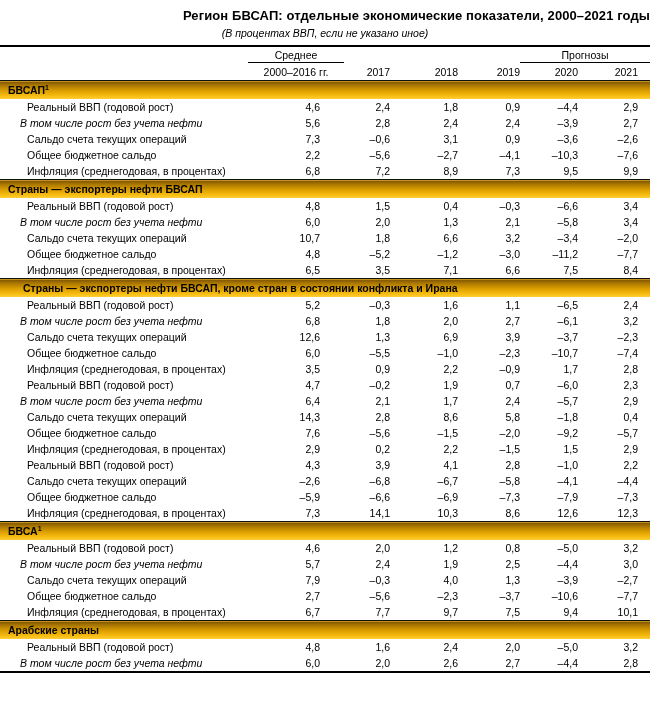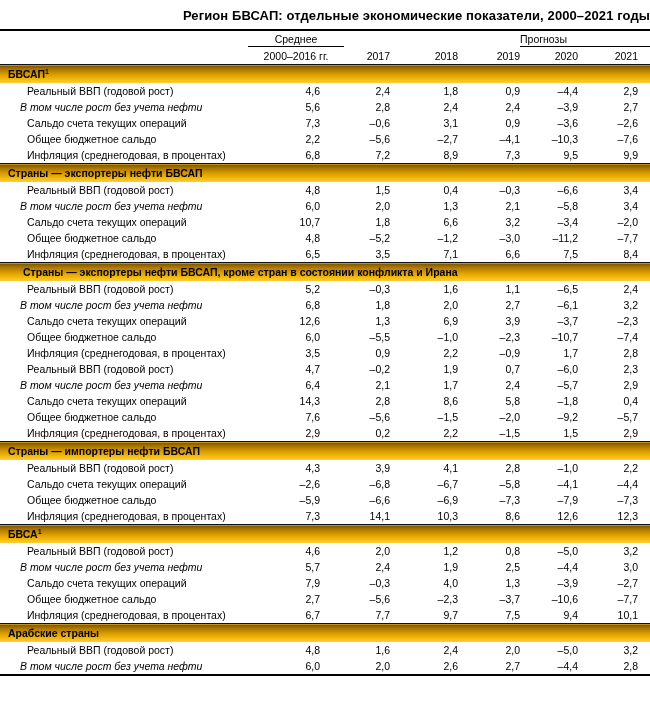--- a/index.html
+++ b/index.html
@@ -41,20 +41,21 @@
   tr.h2 td { height: 15px; padding-bottom: 2px; }
   .avg {
     width: 96px;
     margin-left: auto; margin-right: -20px;
     text-align: center;
     white-space: nowrap;
   }
   tr.h1 .avg { border-bottom: 1px solid #000; padding-bottom: 1px; }
   .fc {
     border-bottom: 1px solid #000;
+    text-align: center;
     padding-bottom: 1px;
   }
   td.num { text-align: right; padding: 0; white-space: nowrap; }
   tr.band td {
     height: 17px;
     border-top: 1px solid #111;
     font-weight: bold;
     padding: 0 0 1px 8px;
     vertical-align: middle;
     white-space: nowrap;
@@ -64,20 +65,21 @@
   tr.drow td { height: 14px; vertical-align: middle; }
   td.label { padding-left: 27px; white-space: nowrap; overflow: hidden; }
   td.label.sub { padding-left: 20px; font-style: italic; }
   sup { font-size: 7px; line-height: 0; }
 </style>
 </head>
 <body>
 
 <div class="page">
   <div class="title">Регион БВСАП: отдельные экономические показатели, 2000–2021 годы</div>
+  <div class="subtitle">(В процентах ВВП, если не указано иное)</div>
 
   <table class="indicators">
     <colgroup>
       <col style="width:248px">
       <col style="width:72px">
       <col style="width:70px">
       <col style="width:68px">
       <col style="width:62px">
       <col style="width:58px">
       <col style="width:60px">
@@ -312,23 +314,20 @@
         <tr class="drow">
           <td class="label">Инфляция (среднегодовая, в процентах)</td>
           <td class="num">2,9</td>
           <td class="num">0,2</td>
           <td class="num">2,2</td>
           <td class="num">–1,5</td>
           <td class="num">1,5</td>
           <td class="num">2,9</td>
           <td></td>
         </tr>
-        <tr class="band">
-          <td colspan="8" style="background: linear-gradient(rgb(125, 82, 0) 0%, rgb(168, 118, 0) 20%, rgb(220, 159, 0) 52%, rgb(247, 188, 16) 80%, rgb(255, 210, 63) 100%);"><span>Страны — импортеры нефти БВСАП</span></td>
-        </tr>
         <tr class="drow">
           <td class="label">Реальный ВВП (годовой рост)</td>
           <td class="num">4,3</td>
           <td class="num">3,9</td>
           <td class="num">4,1</td>
           <td class="num">2,8</td>
           <td class="num">–1,0</td>
           <td class="num">2,2</td>
           <td></td>
         </tr>

